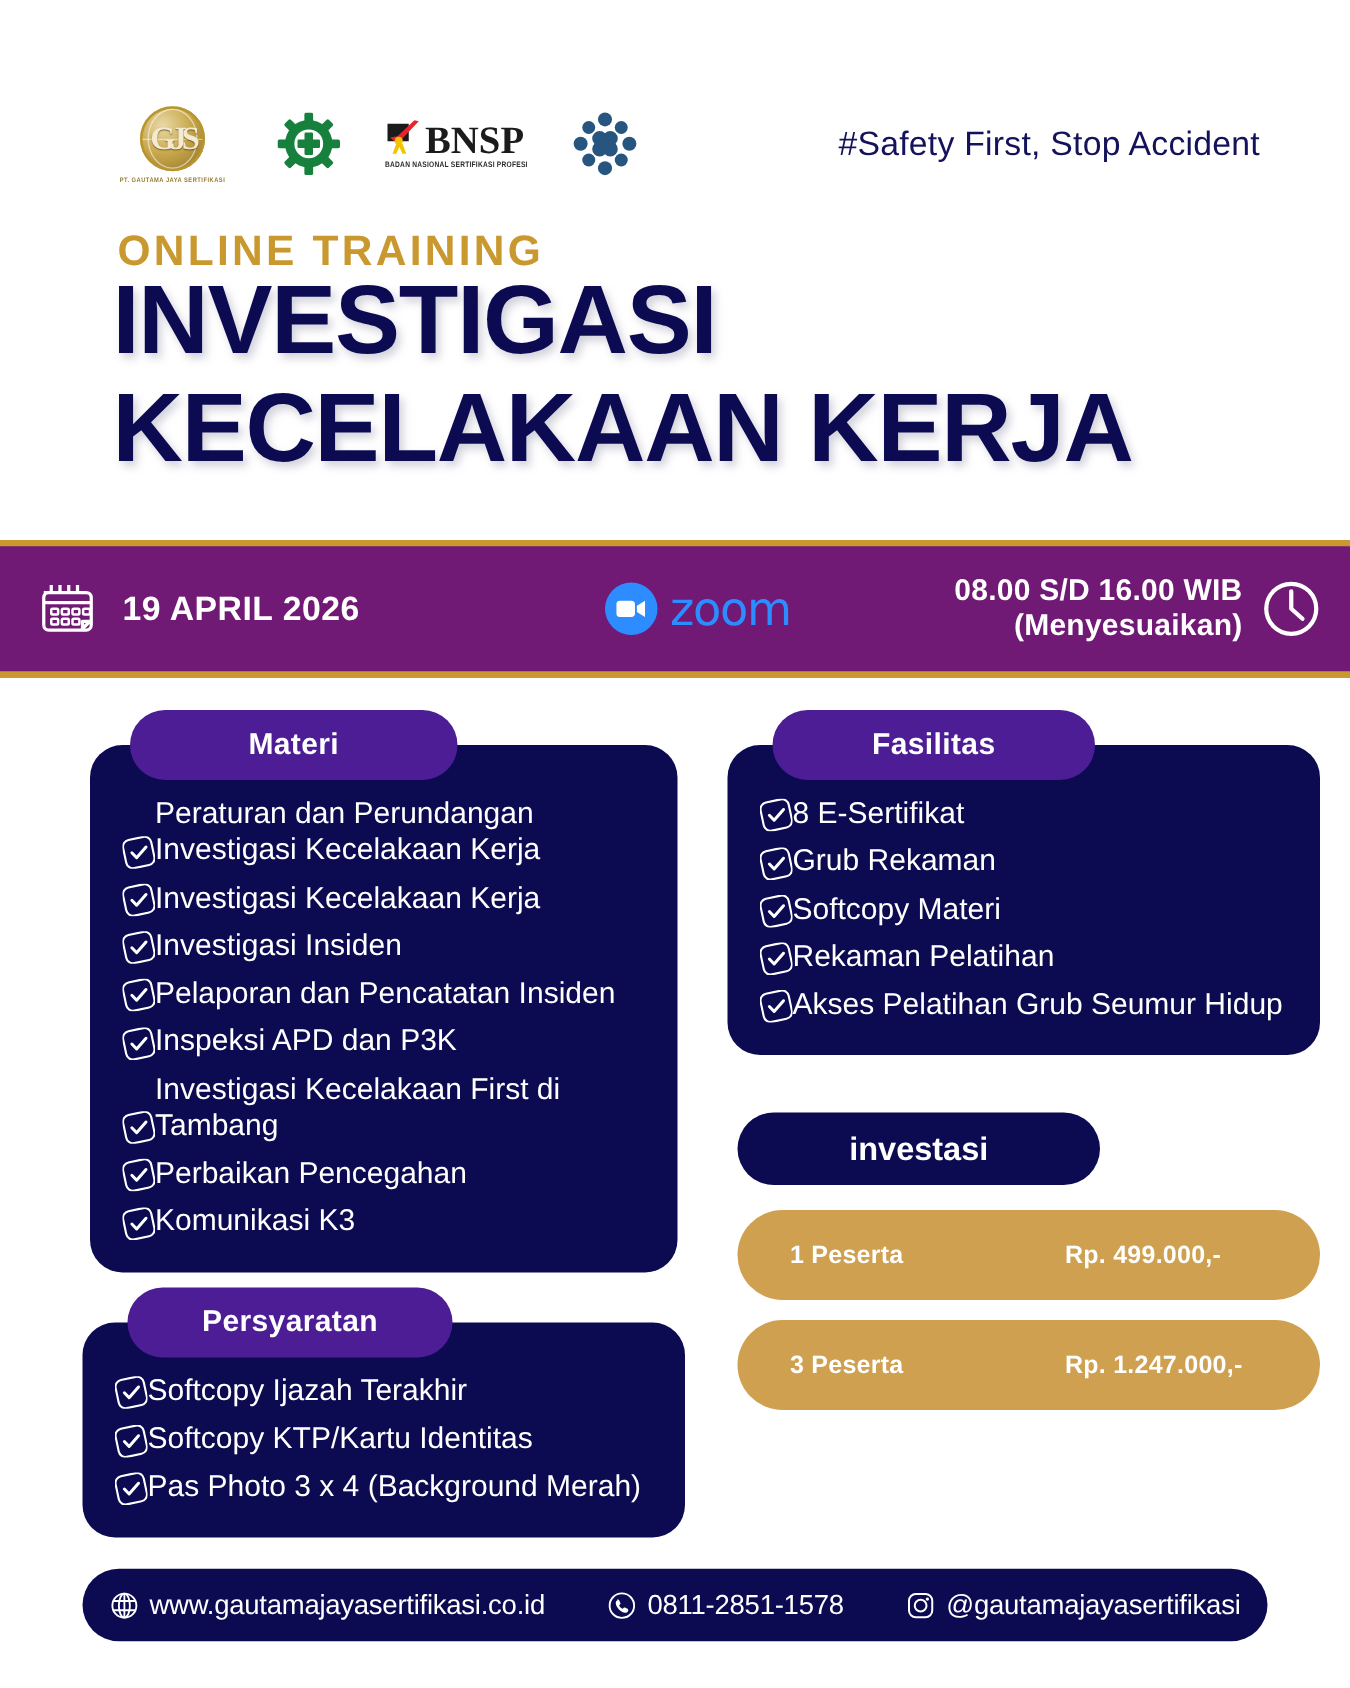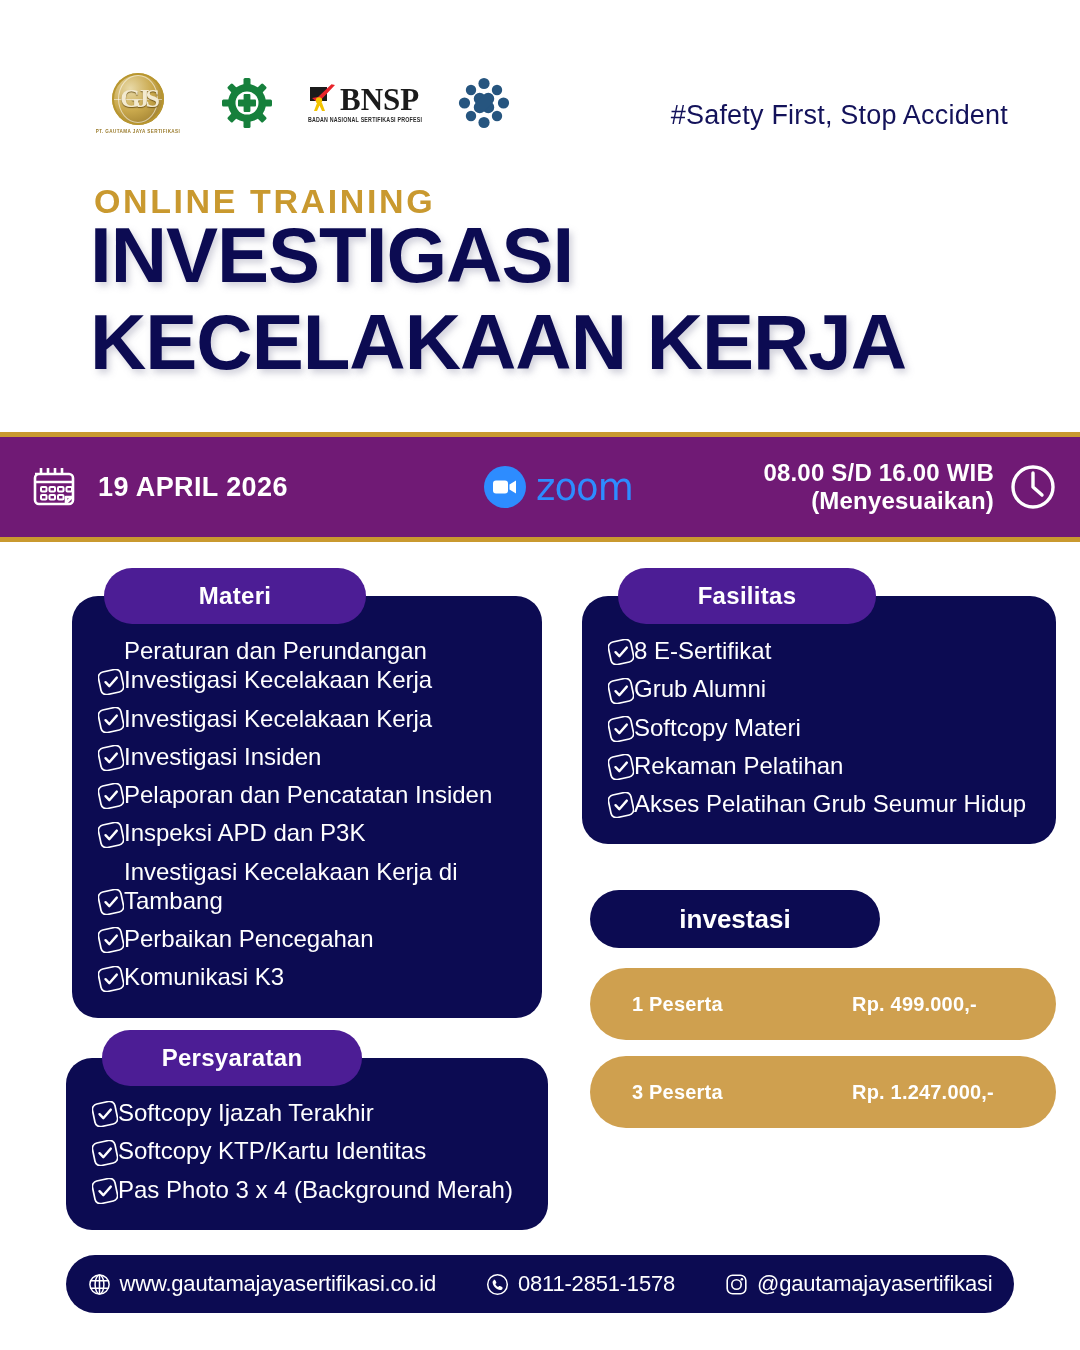--- a/index.html
+++ b/index.html
@@ -7,21 +7,21 @@
     width:1080px;height:1350px;
     background:#ffffff;
     font-family:"Liberation Sans", sans-serif;
     overflow:hidden;
     position:relative;
   }
   .poster{position:relative;width:1080px;height:1350px;}
 
   
   .logo-row{
-    position:absolute;left:90px;top:68px;
+    position:absolute;left:90px;top:80px;
     display:flex;align-items:center;gap:36px;height:70px;text-align:center;
   }
   .logo-gjs{display:flex;flex-direction:column;align-items:center;width:96px;}
   .globe-monogram{
     width:52px;height:52px;border-radius:50%;
     background:radial-gradient(circle at 35% 30%, #e8d9a8 0%, #c9a84c 45%, #8a6b22 100%);
     position:relative;display:flex;align-items:center;justify-content:center;
     box-shadow:inset 0 0 0 2px #b8962f;
   }
   .globe-monogram::before{
@@ -320,21 +320,21 @@
               <path d="M7 1.5 h12 a5.5 5.5 0 0 1 5.5 5.5 v12 a5.5 5.5 0 0 1 -5.5 5.5 h-12 a5.5 5.5 0 0 1 -5.5 -5.5 v-12 a5.5 5.5 0 0 1 5.5 -5.5 z" transform="rotate(-12 13 13)" fill="none" stroke="#ffffff" stroke-width="1.7"></path>
               <path d="M7.5 13.2 L11.3 17.2 L18.8 8.6" fill="none" stroke="#ffffff" stroke-width="2.4" stroke-linecap="round" stroke-linejoin="round"></path>
             </svg></span>
         <span>Inspeksi APD dan P3K</span>
       </div>
       <div class="item">
         <span class="chk"><svg width="26" height="26" viewBox="0 0 26 26">
               <path d="M7 1.5 h12 a5.5 5.5 0 0 1 5.5 5.5 v12 a5.5 5.5 0 0 1 -5.5 5.5 h-12 a5.5 5.5 0 0 1 -5.5 -5.5 v-12 a5.5 5.5 0 0 1 5.5 -5.5 z" transform="rotate(-12 13 13)" fill="none" stroke="#ffffff" stroke-width="1.7"></path>
               <path d="M7.5 13.2 L11.3 17.2 L18.8 8.6" fill="none" stroke="#ffffff" stroke-width="2.4" stroke-linecap="round" stroke-linejoin="round"></path>
             </svg></span>
-        <span>Investigasi Kecelakaan Kerja di Tambang</span>
+        <span>Investigasi Kecelakaan First di Tambang</span>
       </div>
       <div class="item">
         <span class="chk"><svg width="26" height="26" viewBox="0 0 26 26">
               <path d="M7 1.5 h12 a5.5 5.5 0 0 1 5.5 5.5 v12 a5.5 5.5 0 0 1 -5.5 5.5 h-12 a5.5 5.5 0 0 1 -5.5 -5.5 v-12 a5.5 5.5 0 0 1 5.5 -5.5 z" transform="rotate(-12 13 13)" fill="none" stroke="#ffffff" stroke-width="1.7"></path>
               <path d="M7.5 13.2 L11.3 17.2 L18.8 8.6" fill="none" stroke="#ffffff" stroke-width="2.4" stroke-linecap="round" stroke-linejoin="round"></path>
             </svg></span>
         <span>Perbaikan Pencegahan</span>
       </div>
       <div class="item">
         <span class="chk"><svg width="26" height="26" viewBox="0 0 26 26">
@@ -354,21 +354,21 @@
               <path d="M7 1.5 h12 a5.5 5.5 0 0 1 5.5 5.5 v12 a5.5 5.5 0 0 1 -5.5 5.5 h-12 a5.5 5.5 0 0 1 -5.5 -5.5 v-12 a5.5 5.5 0 0 1 5.5 -5.5 z" transform="rotate(-12 13 13)" fill="none" stroke="#ffffff" stroke-width="1.7"></path>
               <path d="M7.5 13.2 L11.3 17.2 L18.8 8.6" fill="none" stroke="#ffffff" stroke-width="2.4" stroke-linecap="round" stroke-linejoin="round"></path>
             </svg></span>
         <span>8 E-Sertifikat</span>
       </div>
       <div class="item">
         <span class="chk"><svg width="26" height="26" viewBox="0 0 26 26">
               <path d="M7 1.5 h12 a5.5 5.5 0 0 1 5.5 5.5 v12 a5.5 5.5 0 0 1 -5.5 5.5 h-12 a5.5 5.5 0 0 1 -5.5 -5.5 v-12 a5.5 5.5 0 0 1 5.5 -5.5 z" transform="rotate(-12 13 13)" fill="none" stroke="#ffffff" stroke-width="1.7"></path>
               <path d="M7.5 13.2 L11.3 17.2 L18.8 8.6" fill="none" stroke="#ffffff" stroke-width="2.4" stroke-linecap="round" stroke-linejoin="round"></path>
             </svg></span>
-        <span>Grub Alumni</span>
+        <span>Grub Rekaman</span>
       </div>
       <div class="item">
         <span class="chk"><svg width="26" height="26" viewBox="0 0 26 26">
               <path d="M7 1.5 h12 a5.5 5.5 0 0 1 5.5 5.5 v12 a5.5 5.5 0 0 1 -5.5 5.5 h-12 a5.5 5.5 0 0 1 -5.5 -5.5 v-12 a5.5 5.5 0 0 1 5.5 -5.5 z" transform="rotate(-12 13 13)" fill="none" stroke="#ffffff" stroke-width="1.7"></path>
               <path d="M7.5 13.2 L11.3 17.2 L18.8 8.6" fill="none" stroke="#ffffff" stroke-width="2.4" stroke-linecap="round" stroke-linejoin="round"></path>
             </svg></span>
         <span>Softcopy Materi</span>
       </div>
       <div class="item">
         <span class="chk"><svg width="26" height="26" viewBox="0 0 26 26">

